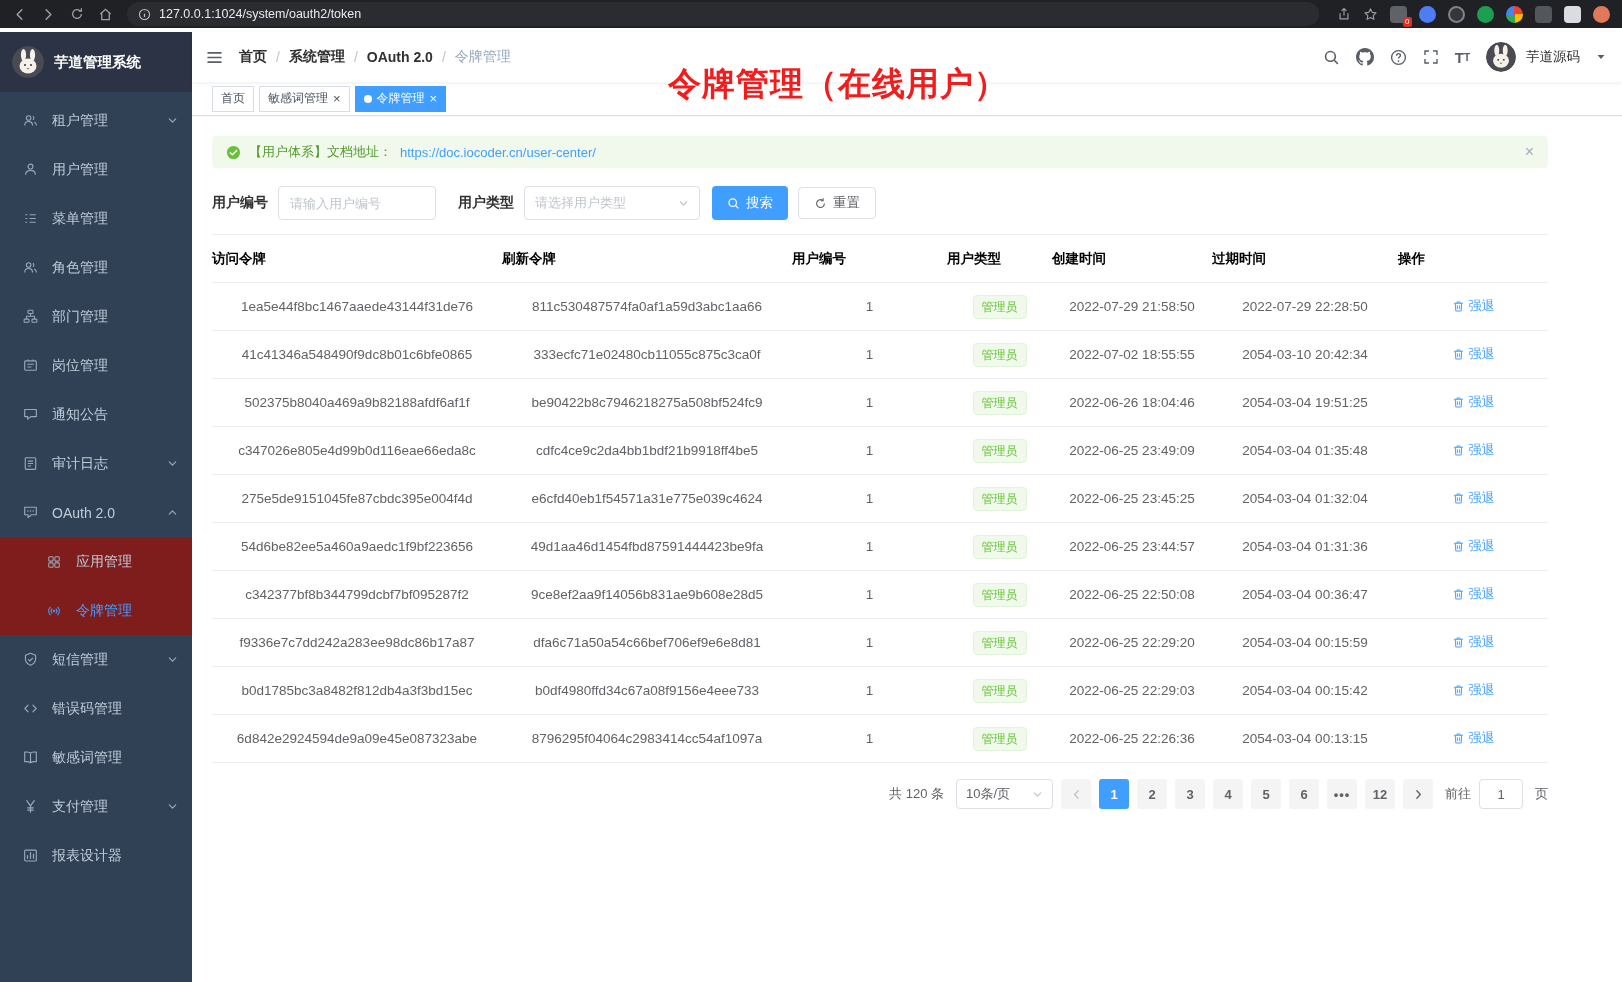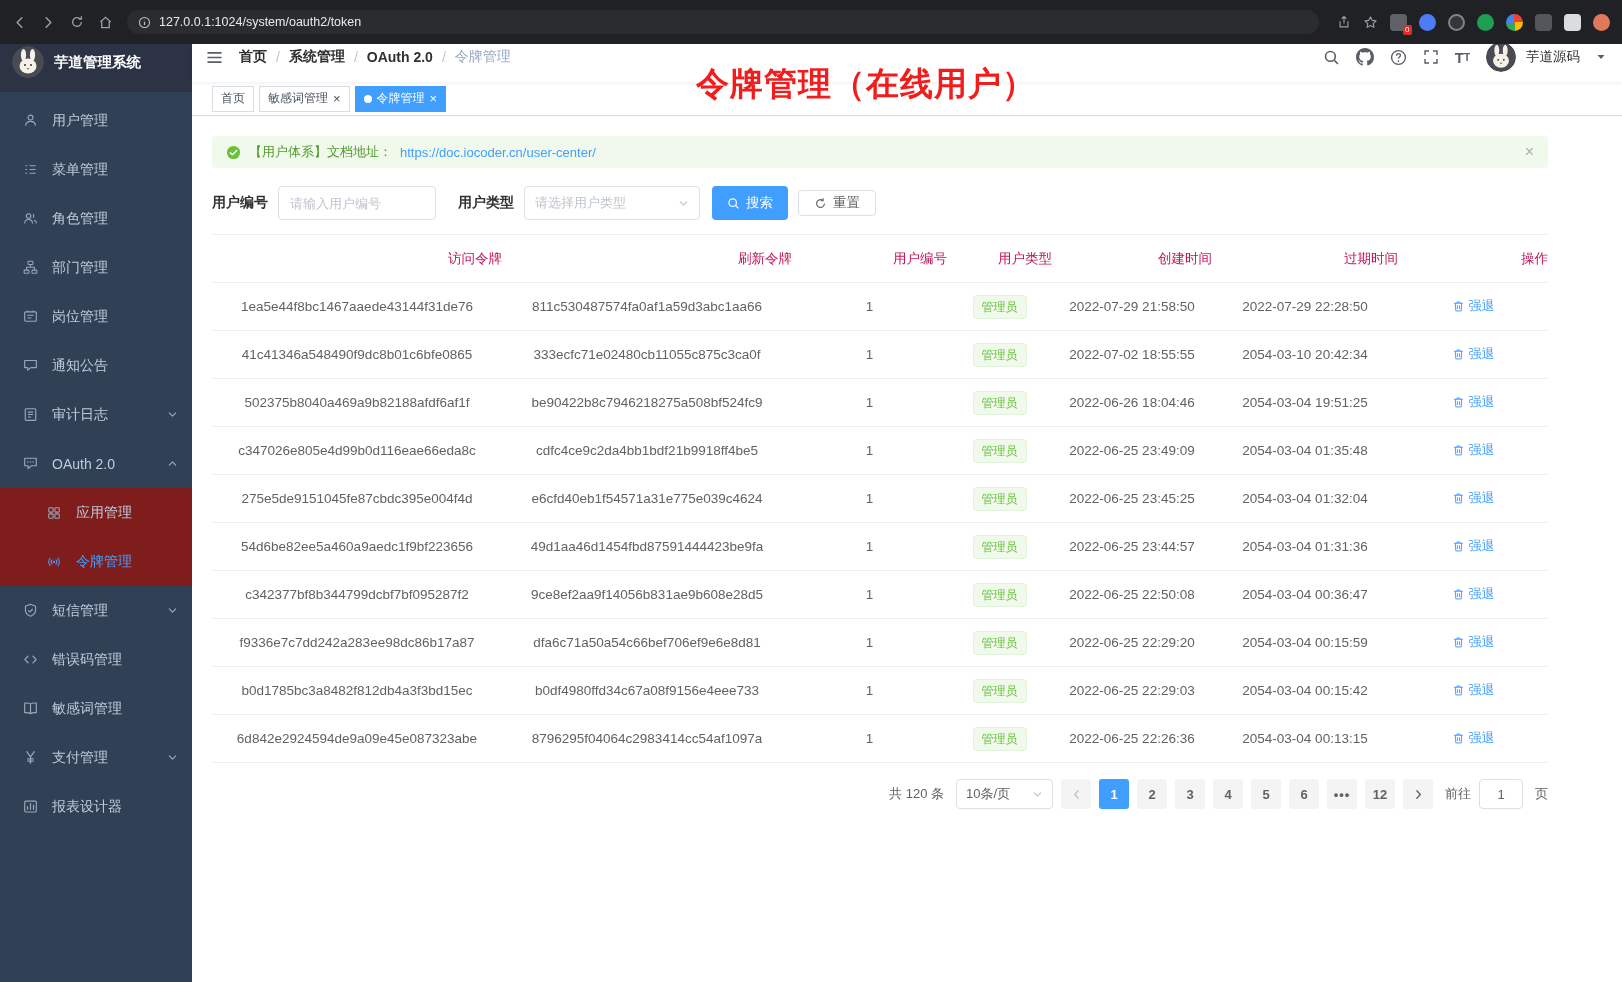--- a/index.html
+++ b/index.html
@@ -2,21 +2,21 @@
 <html><head>
 <meta charset="utf-8">
 <style>
   *{margin:0;padding:0;box-sizing:border-box;}
   body{width:1622px;height:982px;position:relative;overflow:hidden;background:#fff;
        font-family:"Liberation Sans","DejaVu Sans",sans-serif;color:#303133;cursor:default;}
   .ic{display:inline-flex;align-items:center;justify-content:center;}
   svg{display:block;}
 
   
-  .browser-bar{position:absolute;left:0;top:0;width:1622px;height:44px;background:#1f2124;
+  .browser-bar{position:absolute;left:0;top:0;width:1622px;height:28px;background:#1f2124;
                display:flex;align-items:center;gap:14px;padding:0 12px;z-index:30;}
   .bicon{color:#9aa0a6;flex:none;}
   .url-pill{flex:1;height:24px;background:#2b2c2f;border-radius:12px;display:flex;align-items:center;
             gap:8px;padding:0 11px;color:#bdc1c6;min-width:0;}
   .url-text{font-size:12.5px;color:#e8eaed;white-space:nowrap;}
   .bright{display:flex;align-items:center;gap:12px;margin-left:4px;}
   .ext{width:17px;height:17px;border-radius:50%;position:relative;flex:none;}
   .ext1{background:#5f6368;border-radius:4px;}
   .ext1 .badge{position:absolute;right:-5px;bottom:-4px;background:#d93025;color:#fff;font-size:8px;
                font-style:normal;line-height:1;padding:1px 2.5px;border-radius:2px;}
@@ -79,45 +79,45 @@
   .flabel.gap{margin-left:22px;}
   .finput{width:158px;height:34px;border:1px solid #dcdfe6;border-radius:4px;padding:0 11px;font-size:13px;
           color:#606266;outline:none;font-family:inherit;background:#fff;}
   .finput::placeholder{color:#bfc4cd;}
   .fselect{width:176px;height:34px;border:1px solid #dcdfe6;border-radius:4px;display:flex;align-items:center;
            justify-content:space-between;padding:0 10px;cursor:pointer;background:#fff;}
   .fplaceholder{color:#bfc4cd;font-size:13px;}
   .selchev{color:#c0c4cc;}
   .btn-primary{margin-left:12px;height:34px;border:none;border-radius:4px;background:#409eff;color:#fff;
                font-size:13.5px;display:inline-flex;align-items:center;gap:6px;padding:0 15px;font-family:inherit;cursor:pointer;}
-  .btn-plain{margin-left:10px;height:26px;border:1px solid #dcdfe6;border-radius:4px;background:#fff;color:#606266;
+  .btn-plain{margin-left:10px;height:32px;border:1px solid #dcdfe6;border-radius:4px;background:#fff;color:#606266;
              font-size:13.5px;display:inline-flex;align-items:center;gap:6px;padding:0 15px;font-family:inherit;cursor:pointer;}
 
   .data-table{width:1336px;margin-top:14px;border-collapse:collapse;table-layout:fixed;font-size:13.5px;}
-  .data-table th{height:48px;font-weight:400;color:#be185d;border-top:1px solid #ebeef5;border-bottom:1px solid #ebeef5;text-align:right;}
+  .data-table th{height:48px;font-weight:700;color:#000000;border-top:1px solid #ebeef5;border-bottom:1px solid #ebeef5;text-align:left;}
   .data-table td{height:48px;color:#606266;border-bottom:1px solid #ebeef5;text-align:center;white-space:nowrap;overflow:hidden;}
   .tag-admin{display:inline-block;background:#f0f9eb;border:1px solid #e1f3d8;color:#67c23a;font-size:12px;
              line-height:1;padding:5px 8px;border-radius:4px;}
   .link-act{display:inline-flex;align-items:center;gap:4px;color:#409eff;font-size:13px;cursor:pointer;}
 
   .pager{margin-top:16px;display:flex;align-items:center;justify-content:flex-end;gap:8px;font-size:13px;color:#606266;}
   .ptotal{margin-right:4px;}
   .psize{width:97px;height:30px;border:1px solid #dcdfe6;border-radius:4px;display:flex;align-items:center;
          justify-content:space-between;padding:0 9px;cursor:pointer;background:#fff;}
   .pbtn{min-width:30px;height:30px;padding:0 4px;background:#f4f4f5;border-radius:3px;display:inline-flex;
         align-items:center;justify-content:center;color:#606266;font-weight:600;cursor:pointer;}
   .pbtn.active{background:#409eff;color:#fff;}
   .pbtn.disabled{color:#c0c4cc;cursor:default;}
   .pbtn.more{letter-spacing:1px;}
   .pgoto{margin-left:4px;}
   .goto-input{width:44px;height:30px;border:1px solid #dcdfe6;border-radius:4px;text-align:center;font-size:13px;
               color:#606266;outline:none;font-family:inherit;background:#fff;}
 
   
-  .annotation{position:absolute;left:696px;top:62px;font-size:33px;font-weight:700;color:#f21c1c;
+  .annotation{position:absolute;left:668px;top:62px;font-size:33px;font-weight:700;color:#f21c1c;
               z-index:20;white-space:nowrap;letter-spacing:1px;}
 </style>
 </head>
 <body>
 
 <svg width="0" height="0" style="position:absolute" aria-hidden="true">
   <defs>
     <symbol id="s-back" viewBox="0 0 16 16">
         <path d="M10.5 3 5.5 8l5 5" fill="none" stroke="currentColor" stroke-width="1.6" stroke-linecap="round" stroke-linejoin="round"></path>
       </symbol>
@@ -320,20 +320,33 @@
         <svg width="32" height="32">
           <use href="#s-bunny"></use>
         </svg>
       </span>
     <span class="logo-title">芋道管理系统</span>
   </div>
   <nav class="menu">
     <div class="menu-item">
       <span class="micon ic">
           <svg width="15" height="15">
+            <use href="#s-users"></use>
+          </svg>
+        </span>
+      <span class="mlabel">租户管理</span>
+      <span class="chev ic">
+          <svg width="11" height="11">
+            <use href="#s-chev"></use>
+          </svg>
+        </span>
+    </div>
+    <div class="menu-item">
+      <span class="micon ic">
+          <svg width="15" height="15">
             <use href="#s-user"></use>
           </svg>
         </span>
       <span class="mlabel">用户管理</span>
     </div>
     <div class="menu-item">
       <span class="micon ic">
           <svg width="15" height="15">
             <use href="#s-list"></use>
           </svg>

